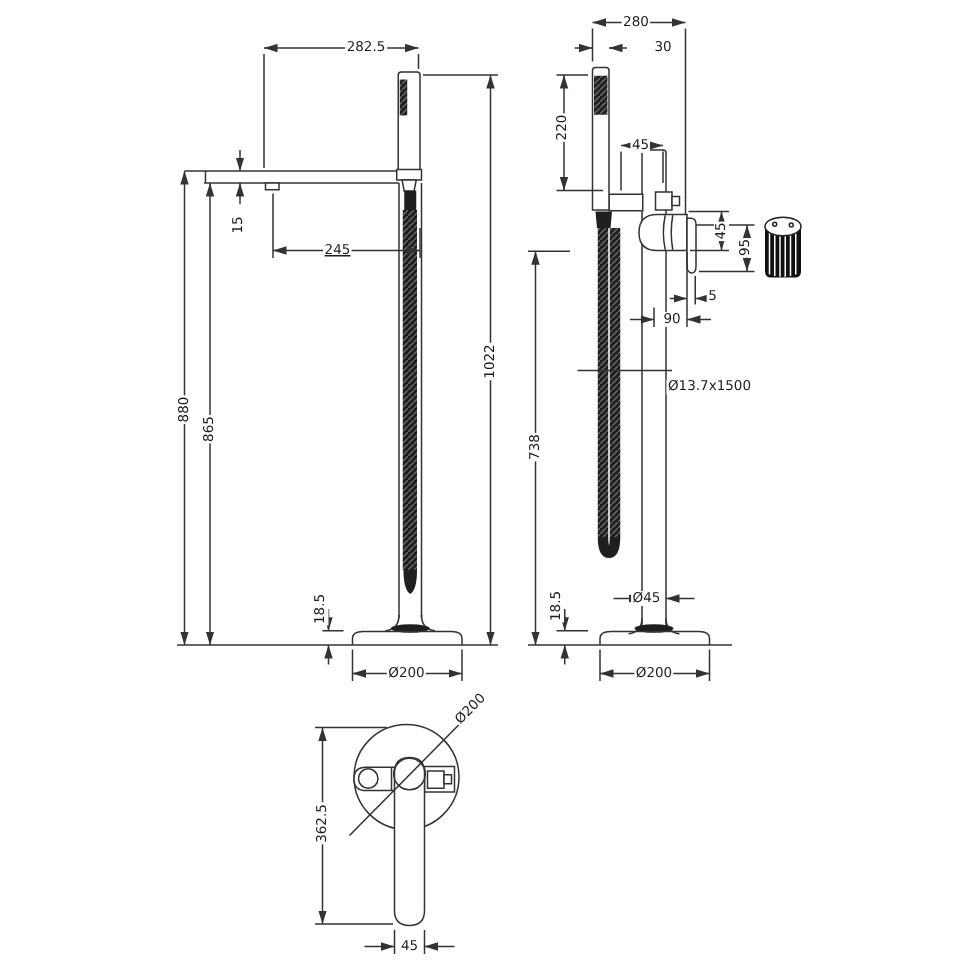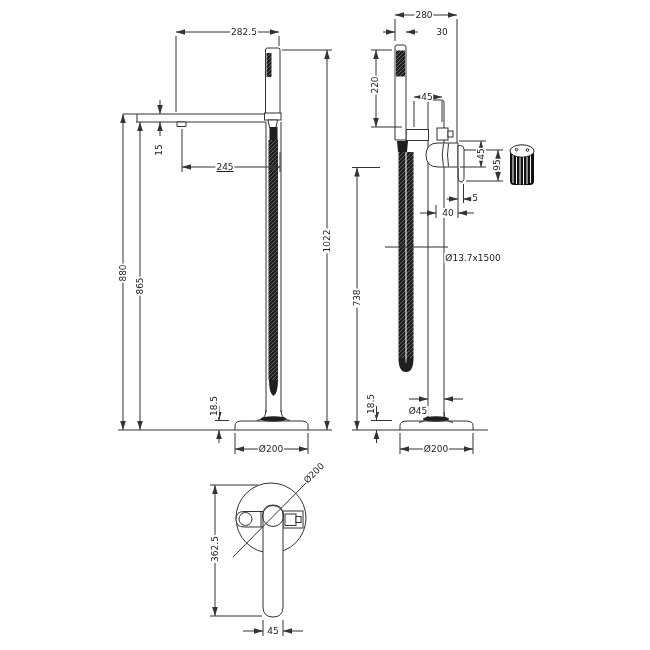--- a/index.html
+++ b/index.html
@@ -205,24 +205,24 @@
 <span class="dim r90" style="left:214px; top:406px;">18.5</span>
 <span class="dim" style="left:271px; top:449px;">Ø200</span>
 
 <span class="dim" style="left:424px; top:15px;">280</span>
 <span class="dim" style="left:442px; top:32px;">30</span>
 <span class="dim r90" style="left:375px; top:85px;">220</span>
 <span class="dim" style="left:427px; top:97px;">45</span>
 <span class="dim r90" style="left:481px; top:154px;">45</span>
 <span class="dim r90" style="left:497px; top:165px;">95</span>
 <span class="dim" style="left:475px; top:198px;">5</span>
-<span class="dim" style="left:448px; top:213px;">40</span>
+<span class="dim" style="left:448px; top:213px;">90</span>
 <span class="dim" style="left:473px; top:258px;">Ø13.7x1500</span>
 <span class="dim r90" style="left:357px; top:298px;">738</span>
-<span class="dim" style="left:418px; top:399px;margin-top:12px;">Ø45</span>
+<span class="dim" style="left:431px; top:399px;">Ø45</span>
 <span class="dim r90" style="left:371px; top:404px;">18.5</span>
 <span class="dim" style="left:436px; top:449px;">Ø200</span>
 
 <span class="dim r45" style="left:314px; top:473px;">Ø200</span>
 <span class="dim r90" style="left:215px; top:549px;">362.5</span>
 <span class="dim" style="left:273px; top:631px;">45</span>
 
 </div>
 
 </body></html>

